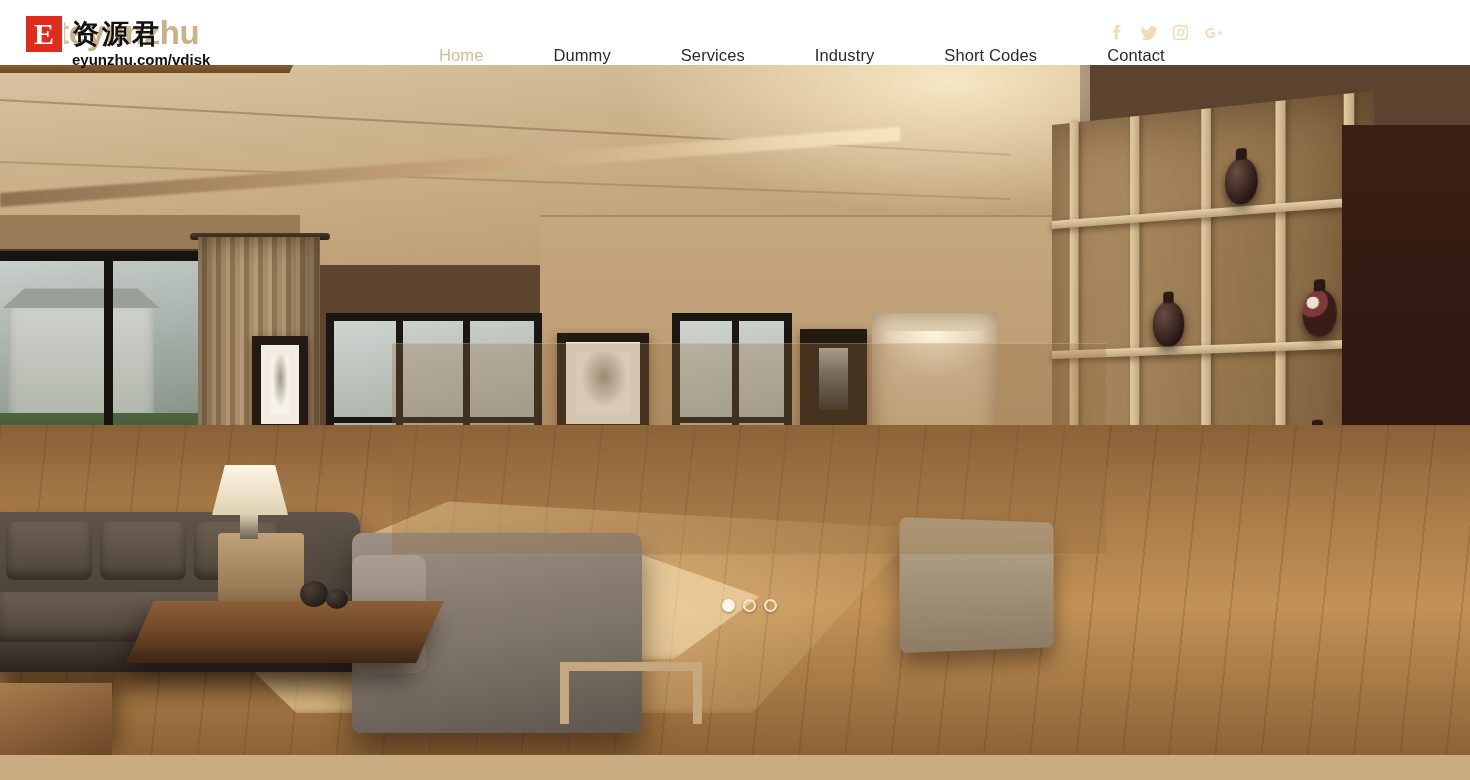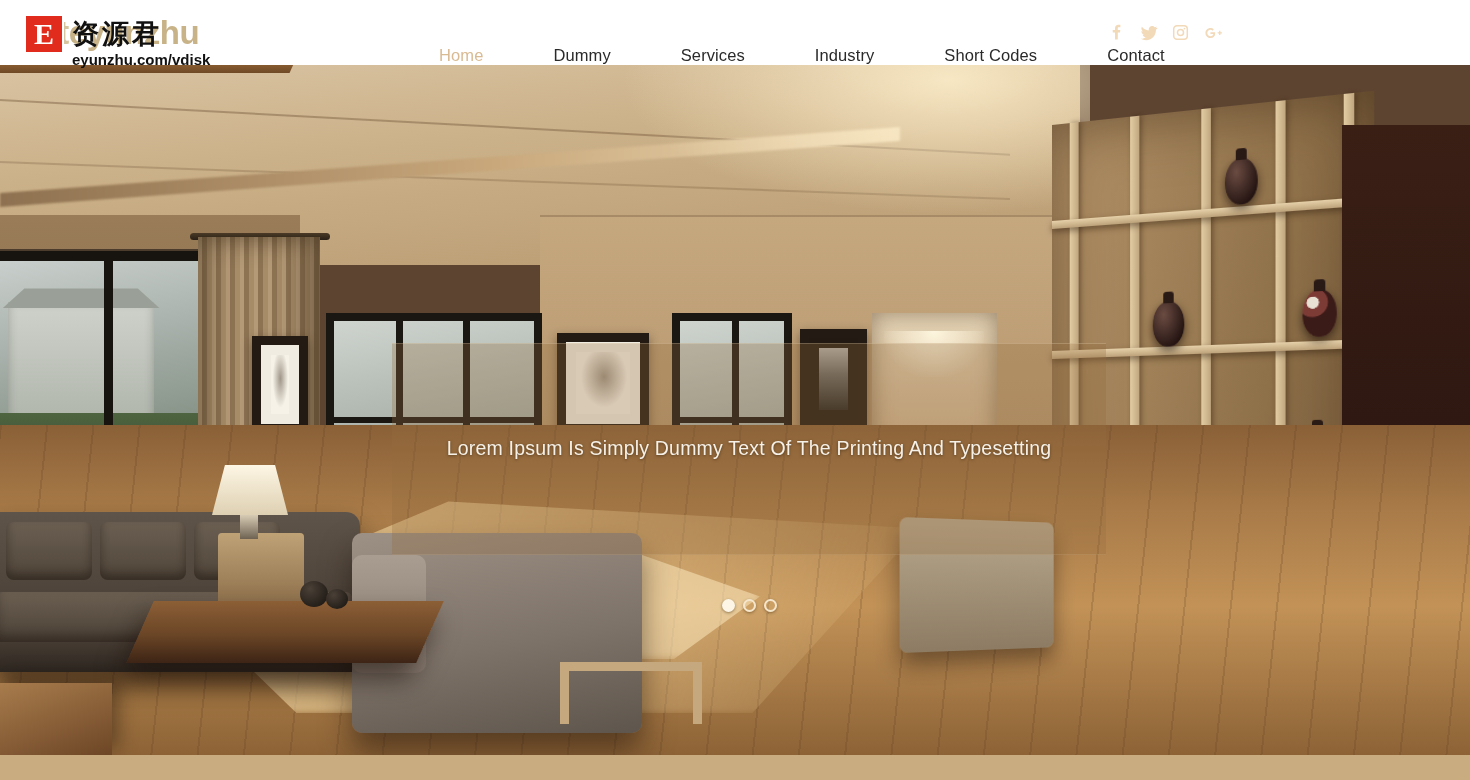--- a/index.html
+++ b/index.html
@@ -583,21 +583,20 @@
     <div class="table-top"></div>
     <div class="table"></div>
     <div class="tbl-obj" style="top:516px; left:300px"></div>
     <div class="tbl-obj" style="top:524px; left:326px; width:22px; height:20px"></div>
 
     <div class="console"></div>
     <div class="bench"></div>
   </div>
 
   <div class="caption-band">
-    <p>Lorem Ipsum Is Simply Dummy Text Of The Printing And Typesetting</p>
 
     <div class="dots">
       <span class="dot active"></span>
       <span class="dot"></span>
       <span class="dot"></span>
     </div>
   </div>
 </section>
 
 <div class="bottom-band"></div>

